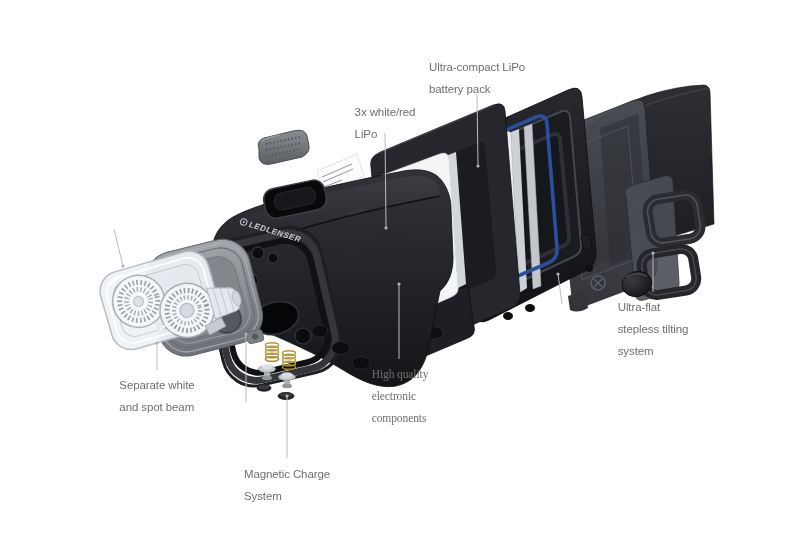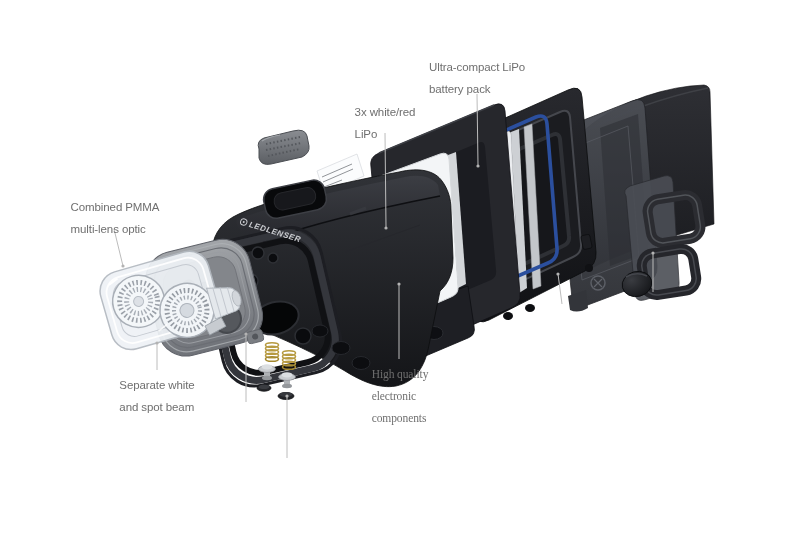--- a/index.html
+++ b/index.html
@@ -299,25 +299,28 @@
         <circle cx="287" cy="396" r="1.6" stroke="none"></circle>
     <path d="M399,284 L399,359" fill="none"></path>
         <circle cx="399" cy="284" r="1.6" stroke="none"></circle>
     <path d="M558,274 L562,304" fill="none"></path>
         <circle cx="558" cy="274" r="1.6" stroke="none"></circle>
     <path d="M653,253 L653,292" fill="none"></path>
         <circle cx="653" cy="253" r="1.6" stroke="none"></circle>
   </g>
 </svg>
 
-  <div class="callout" style="left:115px;top:196px;">Combined PMMA
-multi-lens optic</div>
   <div class="callout" style="left:385px;top:101px;">3x white/red
 LiPo</div>
   <div class="callout" style="left:477px;top:56px;">Ultra-compact LiPo
 battery pack</div>
   <div class="callout" style="left:157px;top:374px;">Separate white
 and spot beam</div>
+  <div class="callout" style="left:287px;top:463px;">Magnetic Charge
+System</div>
   <div class="callout" style="left:400px;top:363px;font-family:Liberation Serif, serif;">High quality
 electronic
 components</div>
+  <div class="callout" style="left:653px;top:296px;">Ultra-flat
+stepless tilting
+system</div>
 
 </div>
 
 </body></html>

